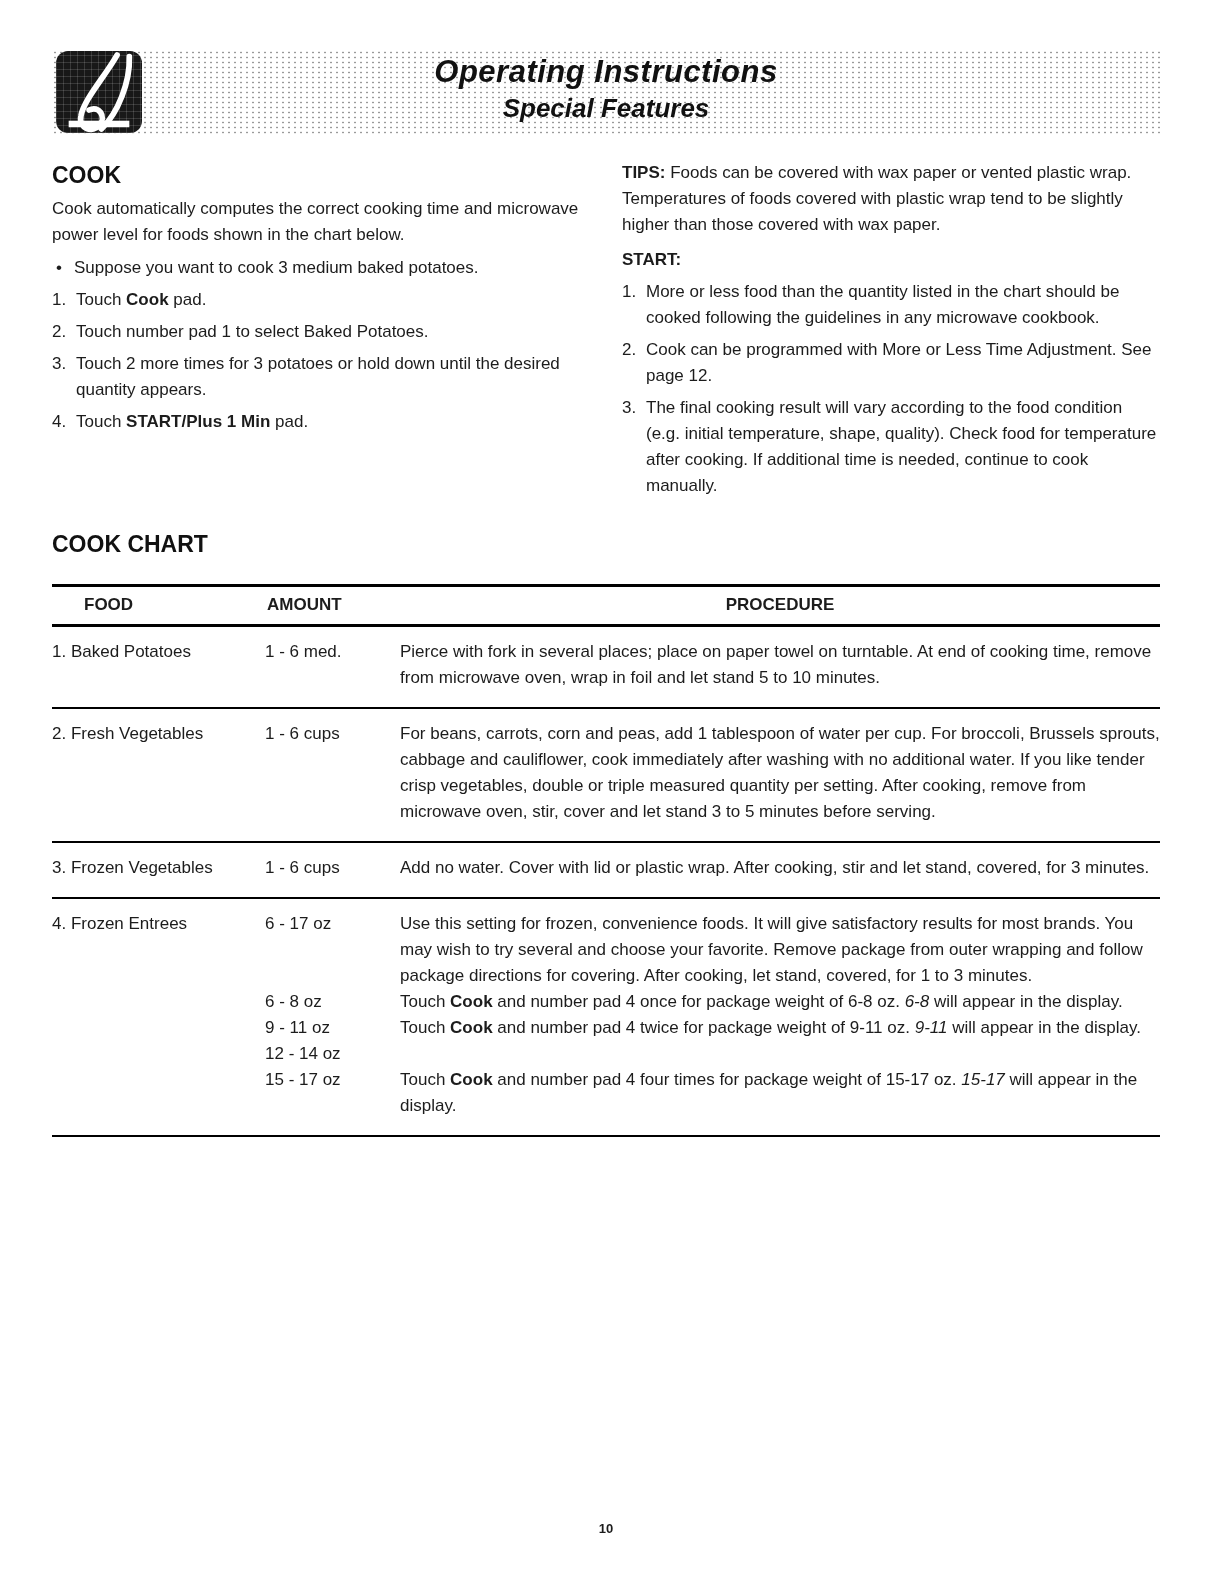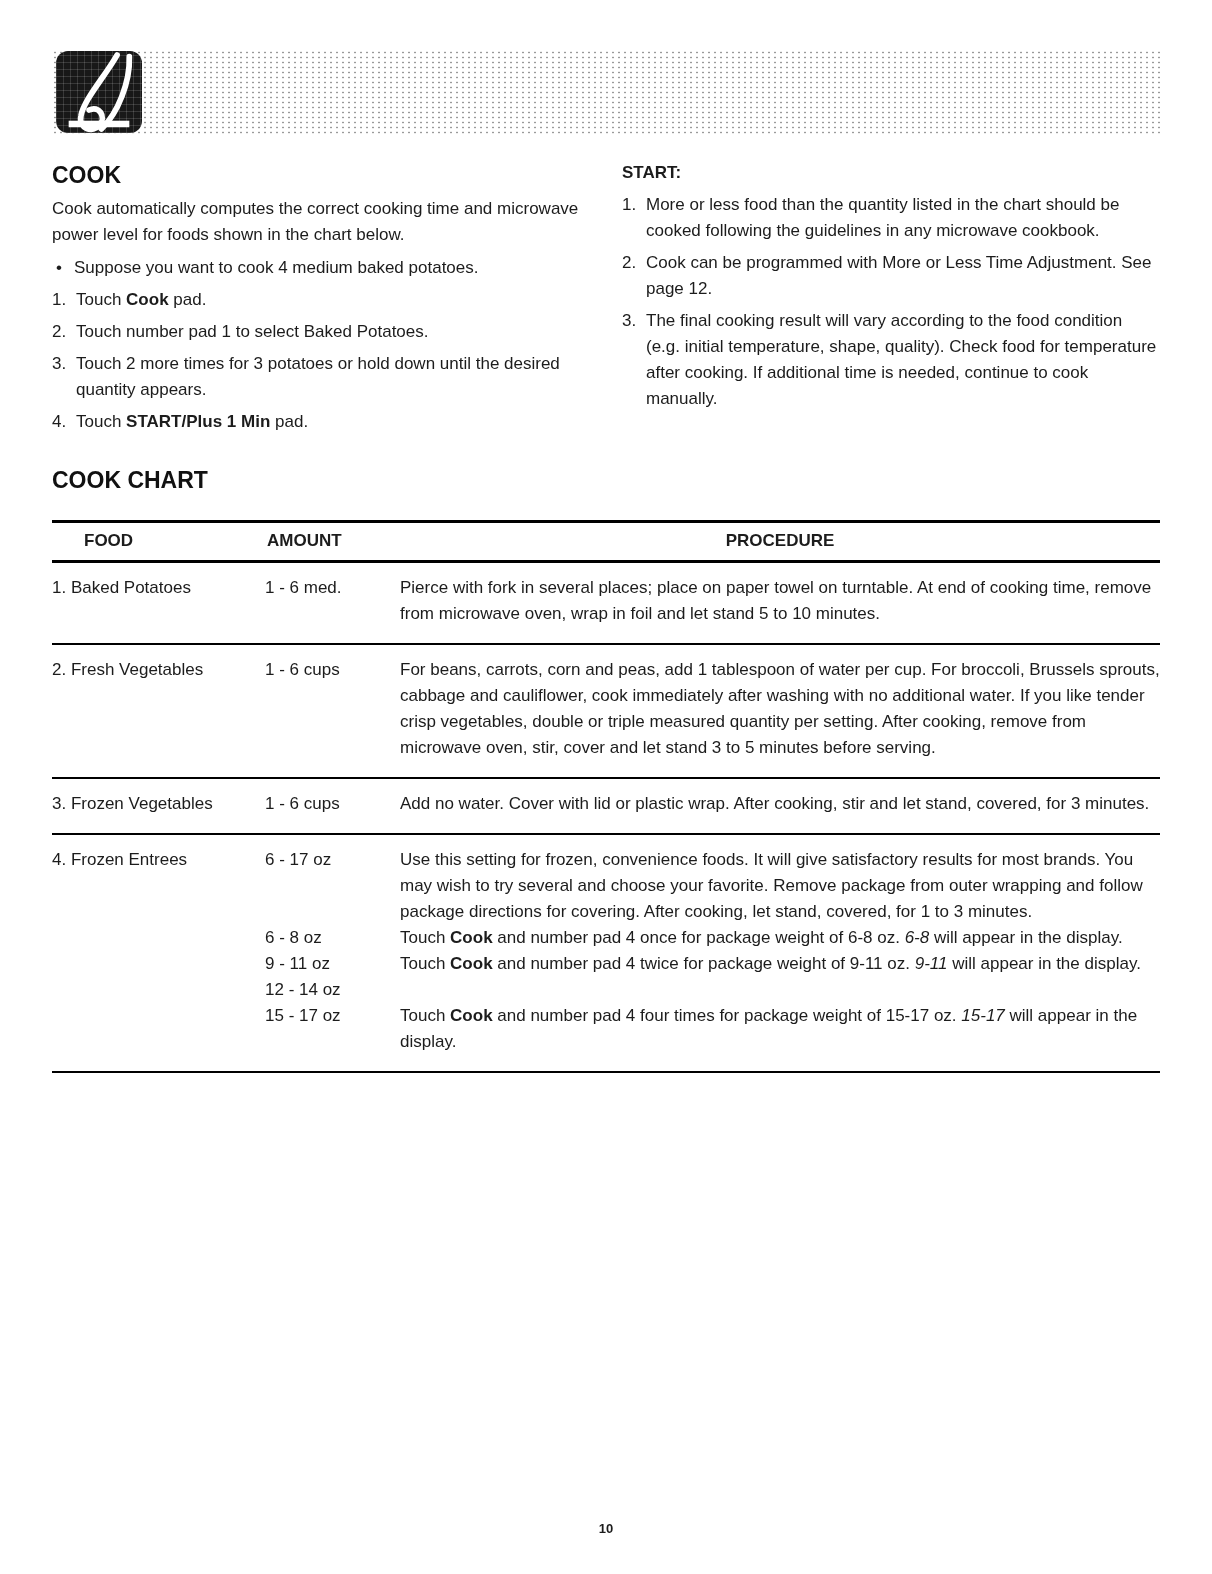--- a/index.html
+++ b/index.html
@@ -94,31 +94,35 @@
 <div class="page">
 
   <header class="masthead">
     <div class="logo">
       <svg viewBox="0 0 100 100" aria-hidden="true">
         <path d="M72 5 C58 30 31 60 28 79 C25 95 42 101 51 90 C59 80 50 66 38 72" stroke="#ffffff" stroke-width="7" fill="none" stroke-linecap="round"></path>
         <path d="M87 7 C88 38 73 76 53 95" stroke="#ffffff" stroke-width="7" fill="none" stroke-linecap="round"></path>
         <rect x="13" y="85" width="74" height="8" fill="#ffffff"></rect>
       </svg>
     </div>
+    <div class="titles">
+      <div class="title">Operating Instructions</div>
+      <div class="subtitle">Special Features</div>
+    </div>
   </header>
 
   <div class="columns">
 
     <section class="col-left">
       <h2 class="sec">COOK</h2>
       <p class="intro">Cook automatically computes the correct cooking time and microwave power level for foods shown in the chart below.</p>
 
       <div class="line-item bullet">
         <span class="marker">•</span>
-        <span>Suppose you want to cook 4 medium baked potatoes.</span>
+        <span>Suppose you want to cook 3 medium baked potatoes.</span>
       </div>
 
       <div class="line-item">
         <span class="marker">1.</span>
         <span><span>Touch </span><b class="inlb">Cook</b><span> pad.</span></span>
       </div>
       <div class="line-item">
         <span class="marker">2.</span>
         <span><span>Touch number pad 1 to select Baked Potatoes.</span><b class="inlb"></b><span></span></span>
       </div>
@@ -126,20 +130,21 @@
         <span class="marker">3.</span>
         <span><span>Touch 2 more times for 3 potatoes or hold down until the desired quantity appears.</span><b class="inlb"></b><span></span></span>
       </div>
       <div class="line-item">
         <span class="marker">4.</span>
         <span><span>Touch </span><b class="inlb">START/Plus 1 Min</b><span> pad.</span></span>
       </div>
     </section>
 
     <section class="col-right">
+      <p class="tips"><b class="inlb">TIPS:</b><span> Foods can be covered with wax paper or vented plastic wrap. Temperatures of foods covered with plastic wrap tend to be slightly higher than those covered with wax paper.</span></p>
 
       <h3 class="note">START:</h3>
 
       <div class="line-item">
         <span class="marker">1.</span>
         <span>More or less food than the quantity listed in the chart should be cooked following the guidelines in any microwave cookbook.</span>
       </div>
       <div class="line-item">
         <span class="marker">2.</span>
         <span>Cook can be programmed with More or Less Time Adjustment. See page 12.</span>

